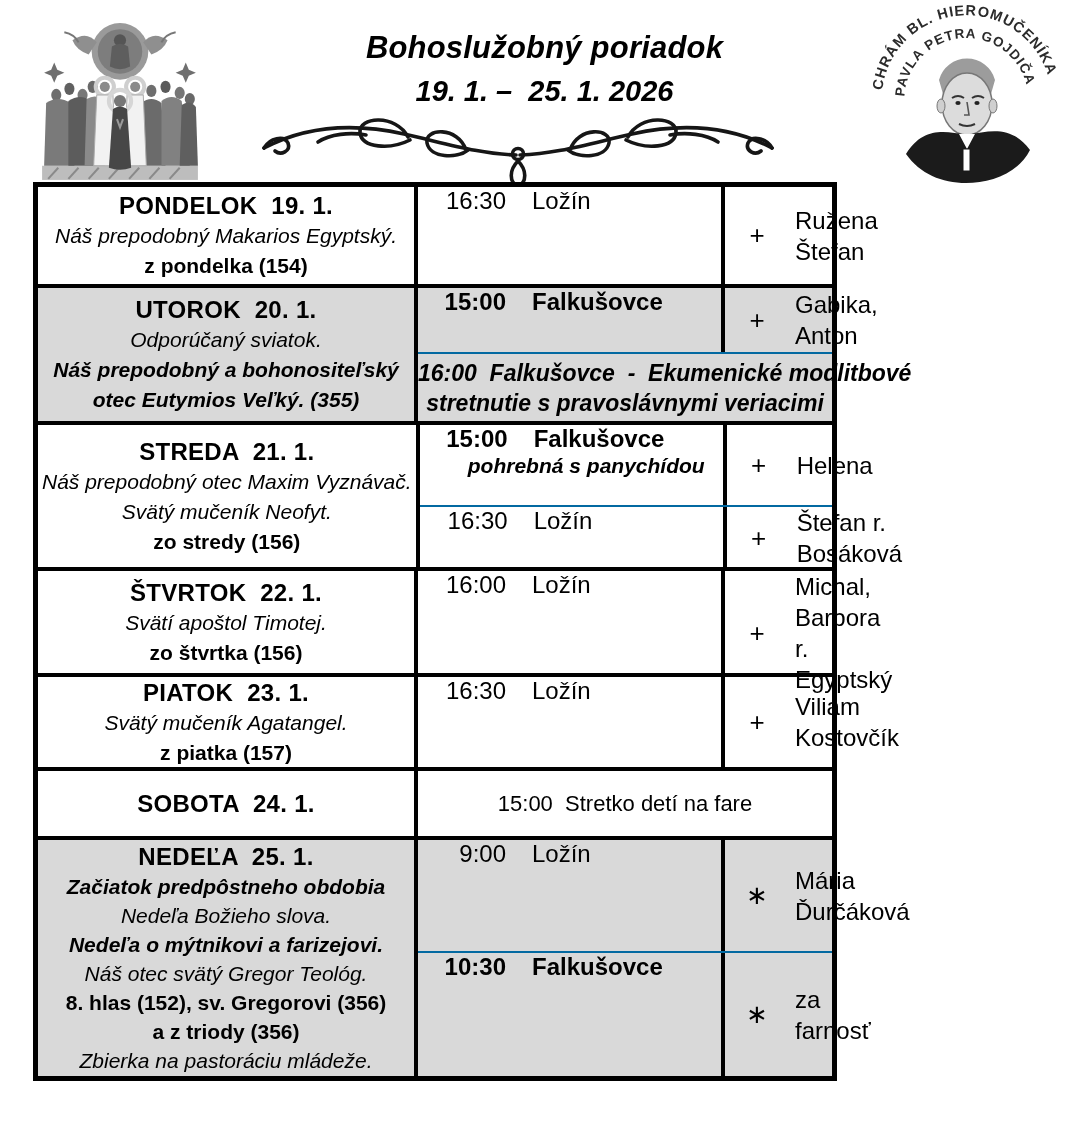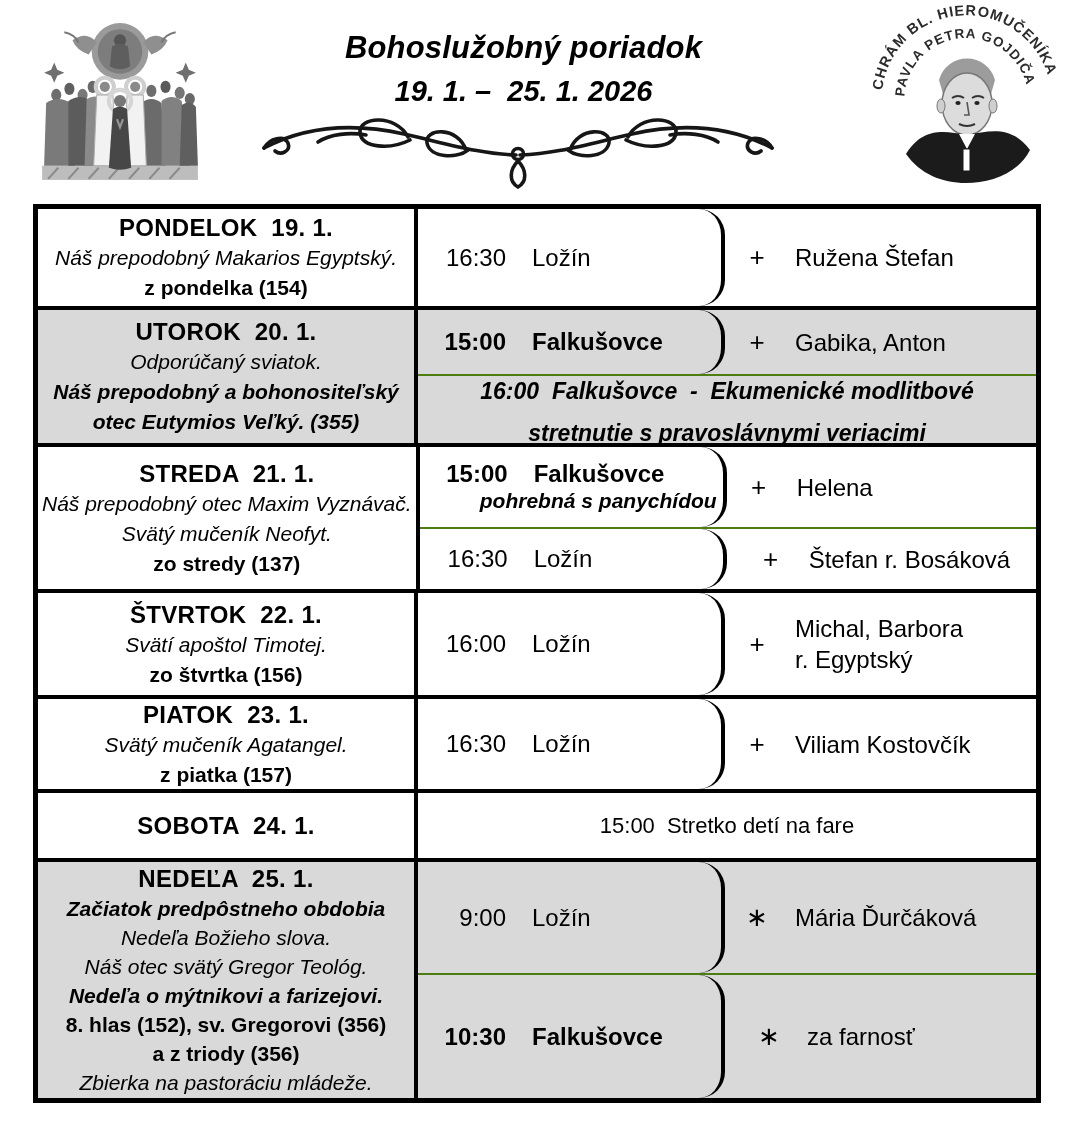--- a/index.html
+++ b/index.html
@@ -1,62 +1,62 @@
 <!DOCTYPE html>
 <html><head>
 <meta charset="utf-8">
 <style>
   html,body{margin:0;padding:0;background:#ffffff;}
   .page{position:relative;width:1074px;height:1146px;background:#fff;overflow:hidden;
         font-family:"Liberation Sans",sans-serif;color:#000;}
 
   
   .hdr-icon{position:absolute;left:34px;top:14px;width:172px;height:172px;}
-  .title-block{position:absolute;left:251px;top:30px;width:545px;text-align:center;}
+  .title-block{position:absolute;left:272px;top:30px;width:545px;text-align:center;}
   .doc-title{font-weight:bold;font-style:italic;font-size:31px;letter-spacing:.2px;white-space:pre;}
   .doc-dates{font-weight:bold;font-style:italic;font-size:29px;margin-top:9px;white-space:pre;}
   .flourish{position:absolute;left:258px;top:108px;width:520px;height:82px;}
   .stamp{position:absolute;left:866px;top:2px;width:202px;height:188px;}
   .stamp text{font-family:"Liberation Sans",sans-serif;font-weight:bold;}
 
   
-  .schedule{position:absolute;left:33px;top:204px;width:1008px;height:899px;
+  .schedule{position:absolute;left:33px;top:182px;width:804px;height:899px;
             border:5px solid #000;box-sizing:border-box;background:#fff;}
   .day-row{display:flex;box-sizing:border-box;background:#fff;}
   .day-row.shaded{background:#d9d9d9;}
   .day-row + .day-row{border-top:4px solid #000;}
   .day-0{height:97px;}  .day-1{height:137px;} .day-2{height:146px;}
   .day-3{height:106px;} .day-4{height:94px;}  .day-5{height:69px;}
   .day-6{height:240px;}
 
   .day-cell{flex:0 0 380px;box-sizing:border-box;border-right:4px solid #000;
             display:flex;flex-direction:column;justify-content:center;
             text-align:center;padding:1px 4px;}
   .day-title{font-weight:bold;font-size:24px;line-height:31px;white-space:pre;letter-spacing:.3px;}
   .detail{font-size:21px;line-height:30px;white-space:pre;}
   .day-6 .detail{line-height:29px;}
   .detail.i{font-style:italic;}
   .detail.b{font-weight:bold;}
   .detail.bi{font-weight:bold;font-style:italic;}
 
   .svc-col{flex:1;display:flex;flex-direction:column;min-width:0;}
   .svc{flex:1;box-sizing:border-box;display:flex;}
-  .svc + .svc{border-top:2px solid #4d7c0f;gap:12px;}
+  .svc + .svc{border-top:2px solid #0369a1;}
   .day-1 .svc:first-child{flex:0 0 64px;}
   .day-2 .svc:first-child{flex:0 0 80px;}
   .day-6 .svc:first-child{flex:0 0 111px;}
 
   .time-cell{flex:0 0 307px;box-sizing:border-box;border-right:4px solid #000;
-             display:flex;flex-direction:column;justify-content:center;font-size:24px;border-radius:26px;}
+             display:flex;flex-direction:column;font-size:24px;}
   .tp-line{padding-left:12px;white-space:pre;}
   .time{display:inline-block;width:76px;text-align:right;}
   .place{margin-left:26px;}
   .time-cell.b{font-weight:bold;}
   .note{font-weight:bold;font-style:italic;font-size:21px;text-align:right;
-        padding-right:6px;line-height:26px;}
+        padding-right:18px;line-height:26px;}
 
   .int-cell{flex:1;display:flex;align-items:center;font-size:24px;min-width:0;}
   .sym{flex:0 0 36px;text-align:center;margin-left:14px;font-size:26px;}
   .names{margin-left:20px;line-height:31px;}
 
   .svc.span{flex-direction:column;justify-content:center;text-align:center;font-size:22px;}
   .span-line{white-space:pre;line-height:30px;}
   .svc.span.bi{font-weight:bold;font-style:italic;font-size:23px;}
   .svc.span.i{}
 </style>
@@ -221,21 +221,21 @@
             <div class="span-line">16:00  Falkušovce  -  Ekumenické modlitbové</div>
             <div class="span-line">stretnutie s pravoslávnymi veriacimi</div>
           </div>
         </div>
       </div>
       <div class="day-row day-2">
         <div class="day-cell">
           <div class="day-title">STREDA  21. 1.</div>
           <div class="detail i">Náš prepodobný otec Maxim Vyznávač.</div>
           <div class="detail i">Svätý mučeník Neofyt.</div>
-          <div class="detail b">zo stredy (137)</div>
+          <div class="detail b">zo stredy (156)</div>
         </div>
         <div class="svc-col">
           <div class="svc normal">
             <div class="time-cell b">
               <div class="tp-line"><span class="time">15:00</span><span class="place">Falkušovce</span></div>
               <div class="note">pohrebná s panychídou</div>
             </div>
             <div class="int-cell">
               <span class="sym">+</span>
               <div class="names">
@@ -305,22 +305,22 @@
           <div class="svc span i">
             <div class="span-line">15:00  Stretko detí na fare</div>
           </div>
         </div>
       </div>
       <div class="day-row day-6 shaded">
         <div class="day-cell">
           <div class="day-title">NEDEĽA  25. 1.</div>
           <div class="detail bi">Začiatok predpôstneho obdobia</div>
           <div class="detail i">Nedeľa Božieho slova.</div>
+          <div class="detail bi">Nedeľa o mýtnikovi a farizejovi.</div>
           <div class="detail i">Náš otec svätý Gregor Teológ.</div>
-          <div class="detail bi">Nedeľa o mýtnikovi a farizejovi.</div>
           <div class="detail b">8. hlas (152), sv. Gregorovi (356)</div>
           <div class="detail b">a z triody (356)</div>
           <div class="detail i">Zbierka na pastoráciu mládeže.</div>
         </div>
         <div class="svc-col">
           <div class="svc normal">
             <div class="time-cell r">
               <div class="tp-line"><span class="time">9:00</span><span class="place">Ložín</span></div>
             </div>
             <div class="int-cell">

